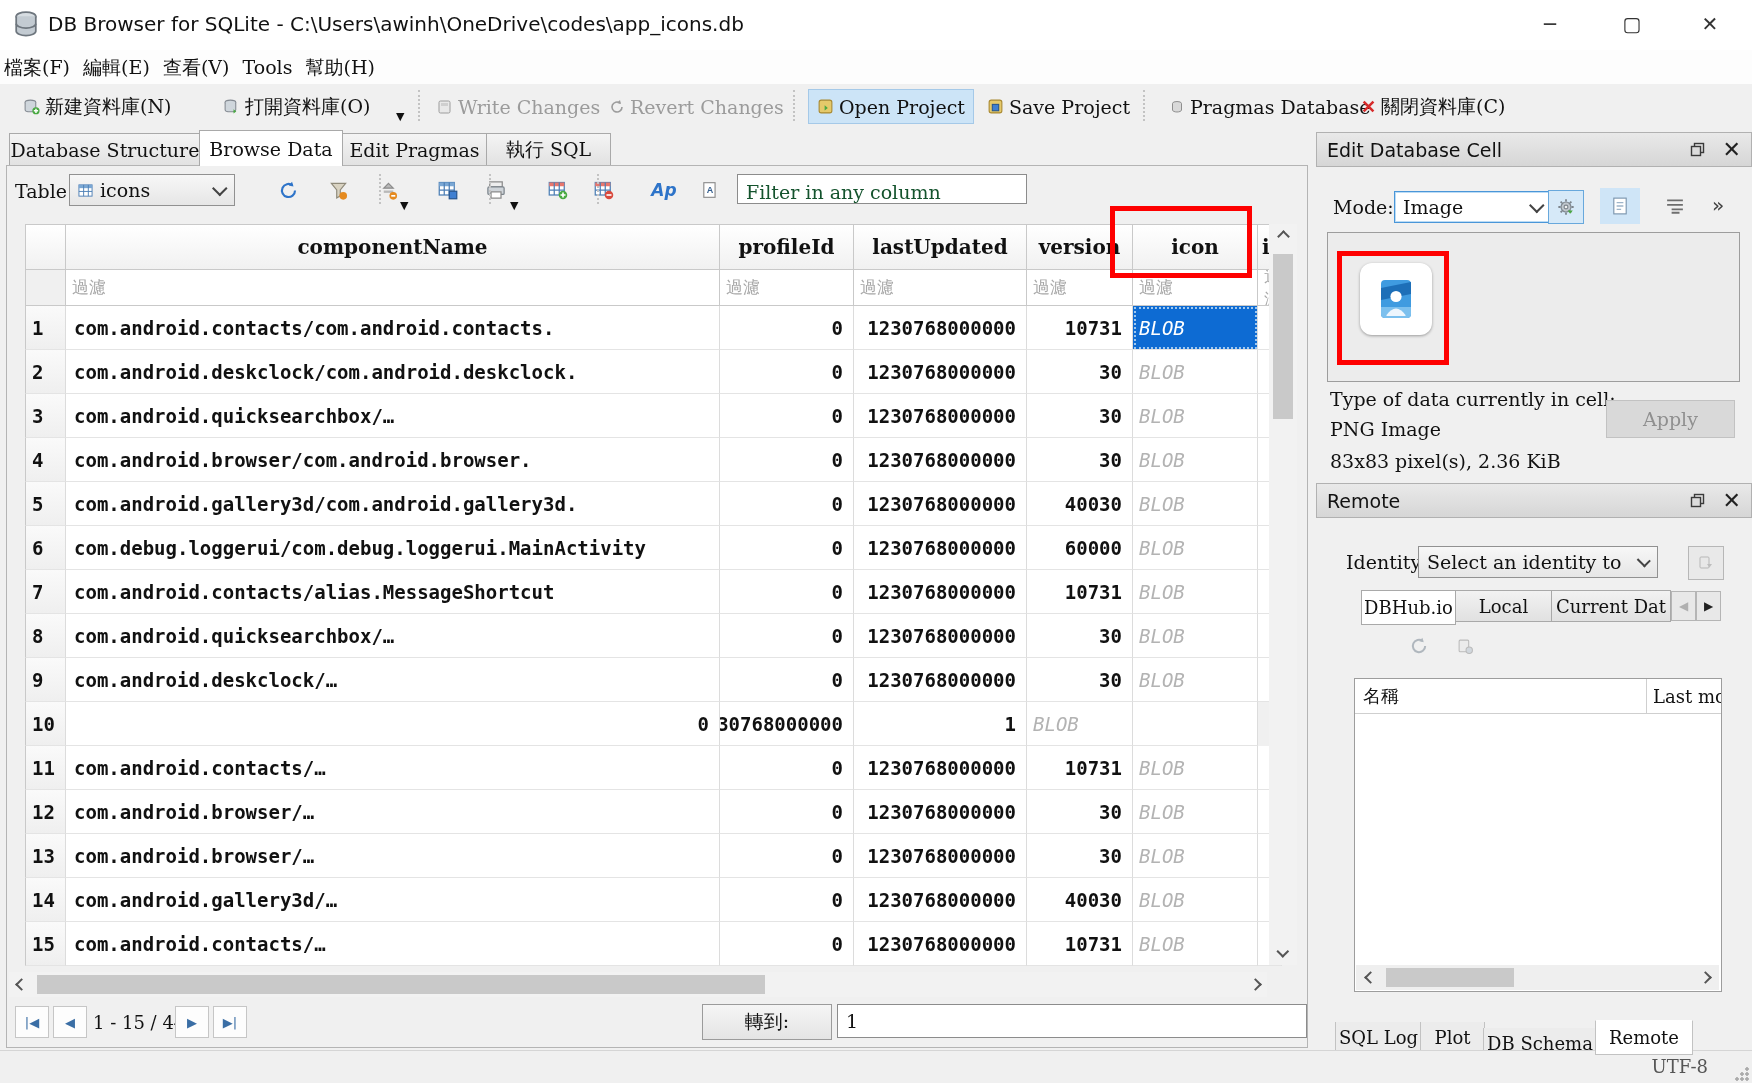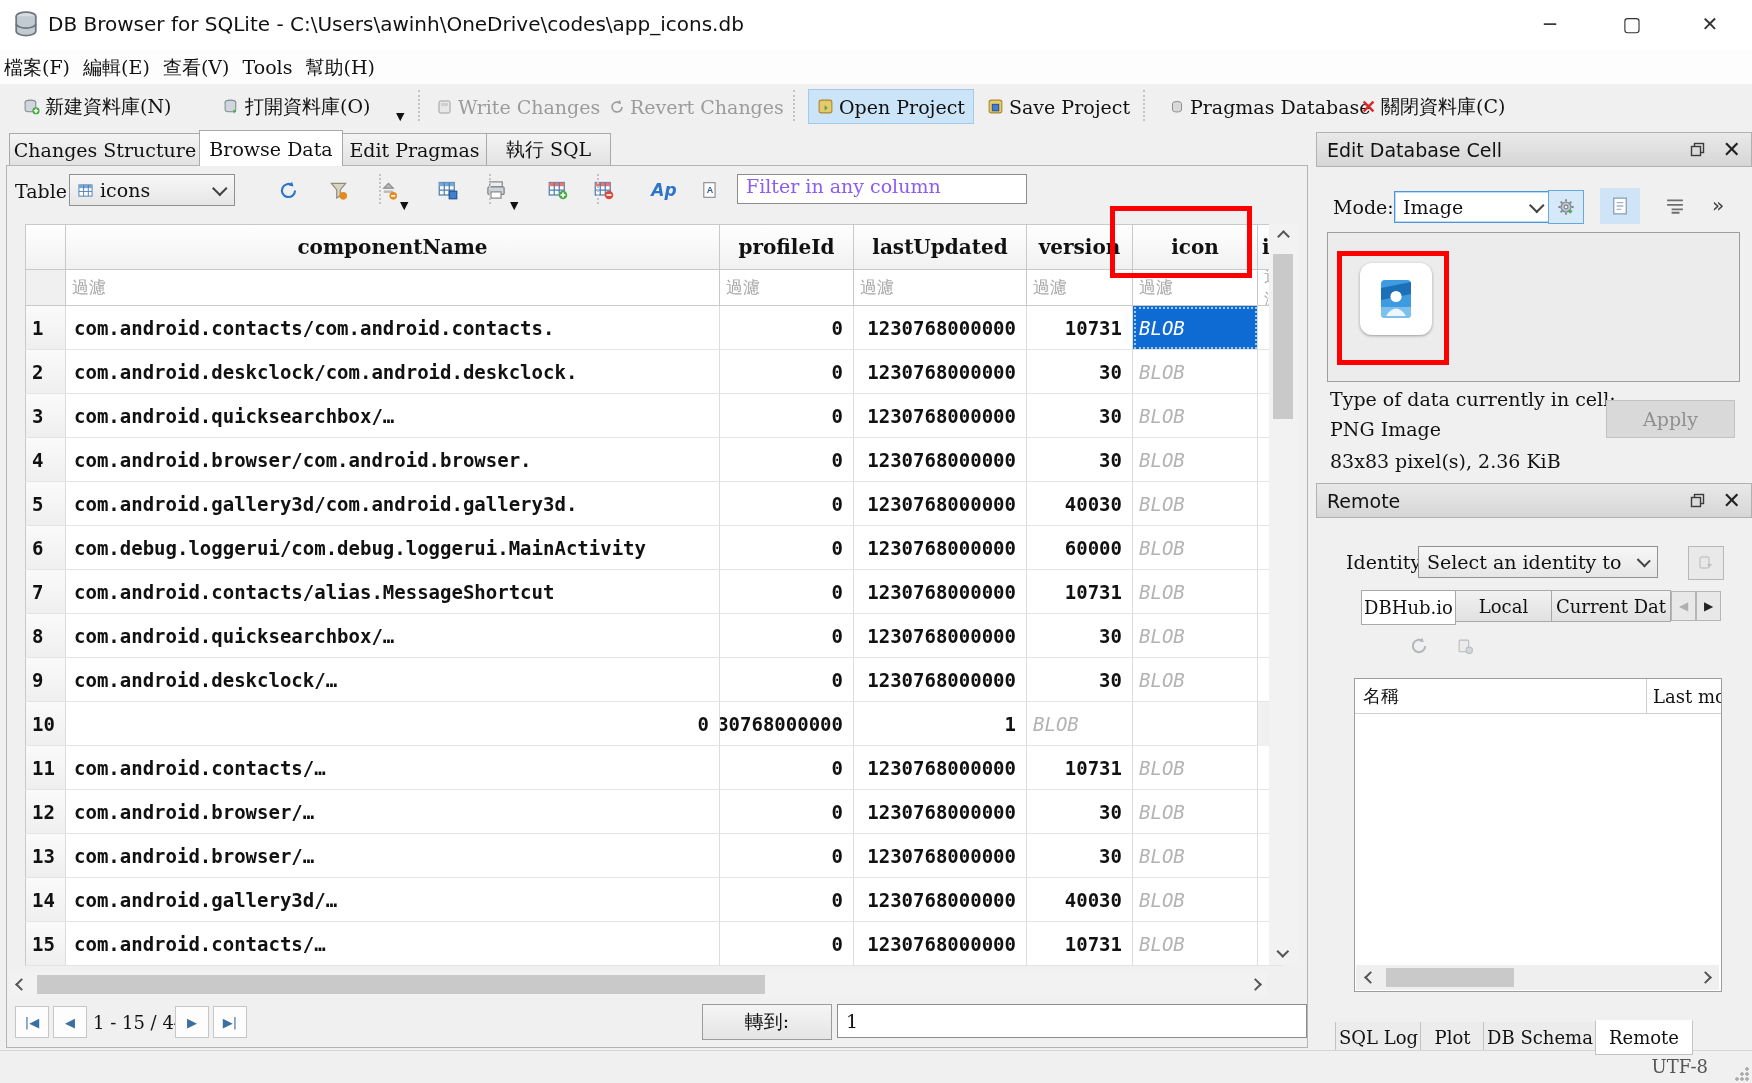--- a/index.html
+++ b/index.html
@@ -36,22 +36,22 @@
   .ctl-label{position:absolute;font-size:19px;}
   .combo{position:absolute;display:flex;align-items:center;gap:7px;background:linear-gradient(#f7f7f7,#e6e6e6);
          border:1px solid #919191;font-size:19px;padding:0 8px;}
   .combo .spacer{flex:1;}
   .chev{display:inline-block;width:9px;height:9px;border-left:2px solid #444;border-bottom:2px solid #444;}
   .chev.down{transform:rotate(-45deg) translate(1px,-2px);}
   .chev.up{transform:rotate(135deg);}
   .chev.left{transform:rotate(45deg);}
   .chev.right{transform:rotate(-135deg);}
   .gbtn{position:absolute;width:34px;height:32px;display:flex;align-items:center;justify-content:center;margin-left:40px;}
-  .filterbox{position:absolute;background:#fff;border:1px solid #8c8c8c;font-size:19px;color:#8b5cf6;
-             display:flex;align-items:flex-start;padding:0 8px;}
+  .filterbox{position:absolute;background:#fff;border:1px solid #8c8c8c;font-size:19px;color:#14532d;
+             display:flex;align-items:flex-end;padding:0 8px;}
 
   
   .grid{position:absolute;left:2px;top:58px;}
   .tr{display:grid;grid-template-columns:41px 654px 134px 173px 106px 125px 24px;padding-left:16px;}
   .th{background:linear-gradient(#ffffff,#f1f1f1);border:1px solid #c9c9c9;border-left:none;
       display:flex;align-items:center;justify-content:center;font-weight:bold;font-size:20px;height:44px;}
   .th:first-child{border-left:1px solid #c9c9c9;}
   .fl{background:#fff;border:1px solid #c9c9c9;border-top:none;border-left:none;height:35px;
       display:flex;align-items:center;padding:0 6px;color:#a8a8a8;font-size:17px;overflow:hidden;}
   .fl:first-child{background:#f0f0f0;border-left:1px solid #c9c9c9;}
@@ -209,21 +209,21 @@
       </span>
     <span>Pragmas Database</span>
   </div>
   <div class="tbtn" style="left:1352px;">
     <span class="icn" style="color:#d62b2b;font-weight:bold;font-size:18px;">✕</span>
     <span>關閉資料庫(C)</span>
   </div>
 </div>
 
 <div class="abs tabsrow">
-  <div class="mtab" style="left:9px;width:190px;">Changes Structure</div>
+  <div class="mtab" style="left:9px;width:190px;">Database Structure</div>
   <div class="mtab active" style="left:199px;width:142px;">Browse Data</div>
   <div class="mtab" style="left:341px;width:145px;">Edit Pragmas</div>
   <div class="mtab" style="left:486px;width:123px;">執行 SQL</div>
 </div>
 
 <div class="abs left-panel">
 
   <span class="ctl-label" style="left:8px;top:14px;">Table:</span>
   <div class="combo" style="left:62px;top:8px;width:148px;height:30px;">
     <span class="icn">
@@ -617,21 +617,21 @@
     <div class="thumb" style="left:30px;top:3px;width:128px;height:19px;"></div>
     <div class="arrow" style="right:2px;top:0;">
         <span class="chev sm right"></span>
       </div>
   </div>
 </div>
 
 <div class="abs" style="left:1316px;top:1022px;width:436px;height:34px;">
   <div class="btab" style="left:19px;width:85px;">SQL Log</div>
   <div class="btab" style="left:104px;width:63px;">Plot</div>
-  <div class="btab" style="left:167px;width:112px;">DB Schema</div>
+  <div class="btab" style="left:167px;width:112px;margin-top:6px;">DB Schema</div>
   <div class="btab active" style="left:279px;width:96px;">Remote</div>
 </div>
 
 <div class="abs statusbar">
   <span class="abs" style="right:44px;top:5px;font-size:18px;color:#555;">UTF-8</span>
   <span class="grip"></span>
 </div>
 
 <div class="redbox" style="left:1110px;top:206px;width:132px;height:62px;"></div>
 <div class="redbox" style="left:1337px;top:251px;width:102px;height:104px;"></div>

